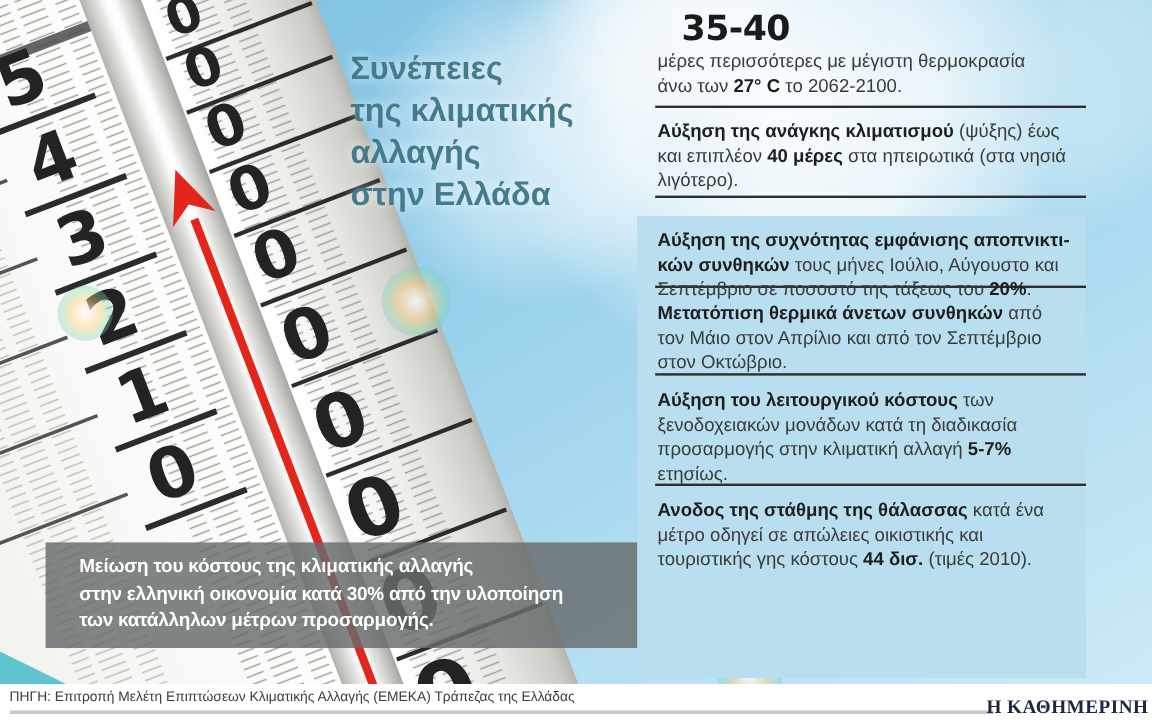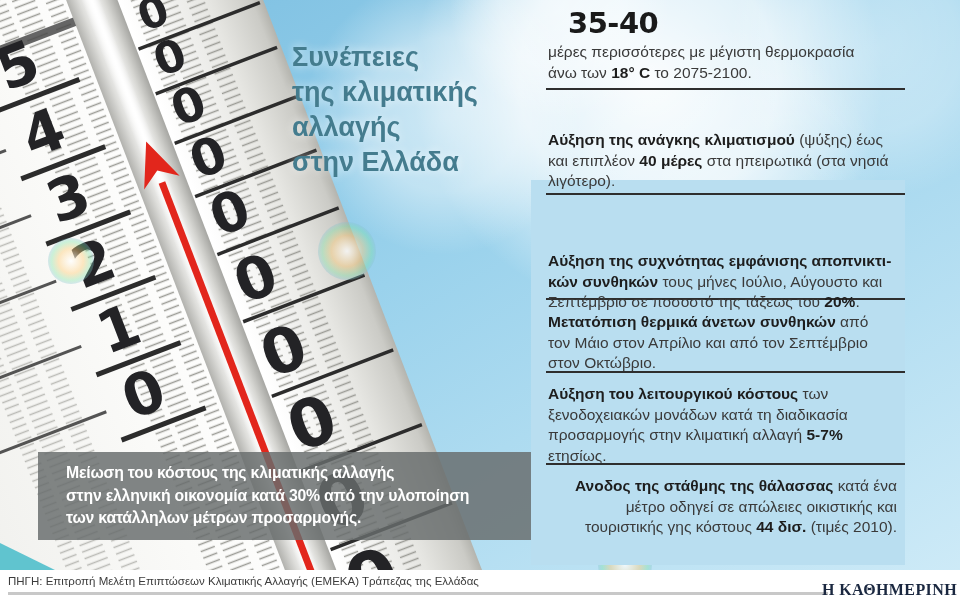--- a/index.html
+++ b/index.html
@@ -33,24 +33,24 @@
   .panel-bg{position:absolute;left:0;top:180px;width:100%;height:385px;background:#b9def0;}
   .sections{position:relative;}
   .section{box-sizing:border-box;margin-left:15px;padding:10px 8px 0 2px;
            border-bottom:2px solid #2e2e2e;color:#3a3a3a;font-size:15.5px;line-height:20.5px;}
   .section.last{border-bottom:none;}
   .section .body{white-space:pre-line;}
   .section b{color:#1d1d1d;}
   .big{font-size:29px;line-height:30px;font-weight:bold;color:#1a1a1a;
        letter-spacing:-0.5px;margin-bottom:4px;font-family:"DejaVu Sans",sans-serif;margin-left:20px;}
   .h90{height:90px;padding-top:8px;}
-  .h75{height:75px;margin-top:30px;}
+  .h75{height:75px;}
   .h73{height:73px;}
   .h92{height:92px;padding-top:11px;}
-  .h70{height:70px;padding-top:11px;text-align:right;}
+  .h70{height:70px;padding-top:11px;}
 
   
   .footer{position:absolute;left:0;top:570px;width:960px;height:30px;background:#ffffff;z-index:3;}
   .source{position:absolute;left:8px;top:5px;font-size:11.5px;color:#3c3c3c;}
   .footer-rule{position:absolute;left:8px;top:22px;width:820px;height:3px;background:#c8c8c8;}
   .brand{position:absolute;right:3px;top:11px;font-family:"Liberation Serif","DejaVu Serif",serif;
          font-weight:bold;font-size:16px;letter-spacing:.4px;color:#1b2840;}
 </style>
 </head>
 <body>
@@ -186,21 +186,21 @@
 στην ελληνική οικονομία κατά 30% από την υλοποίηση
 των κατάλληλων μέτρων προσαρμογής.</div>
   </div>
 
   <div class="right-col">
     <div class="panel-bg"></div>
     <div class="sections">
       <div class="section h90">
         <div class="big">35-40</div>
         <div class="body"><span>μέρες περισσότερες με μέγιστη θερμοκρασία
-άνω των </span><b>18° C</b><span> το 2075-2100.</span></div>
+άνω των </span><b>27° C</b><span> το 2062-2100.</span></div>
       </div>
       <div class="section h75" style="padding-top:10px">
         <div class="body"><b>Αύξηση της ανάγκης κλιματισμού</b><span> (ψύξης) έως
 και επιπλέον </span><b>40 μέρες</b><span> στα ηπειρωτικά (στα νησιά
 λιγότερο).</span></div>
       </div>
       <div class="section h75" style="padding-top:26px">
         <div class="body"><b>Αύξηση της συχνότητας εμφάνισης αποπνικτι-
 κών συνθηκών</b><span> τους μήνες Ιούλιο, Αύγουστο και
 Σεπτέμβριο σε ποσοστό της τάξεως του </span><b>20%</b><span>.</span></div>

